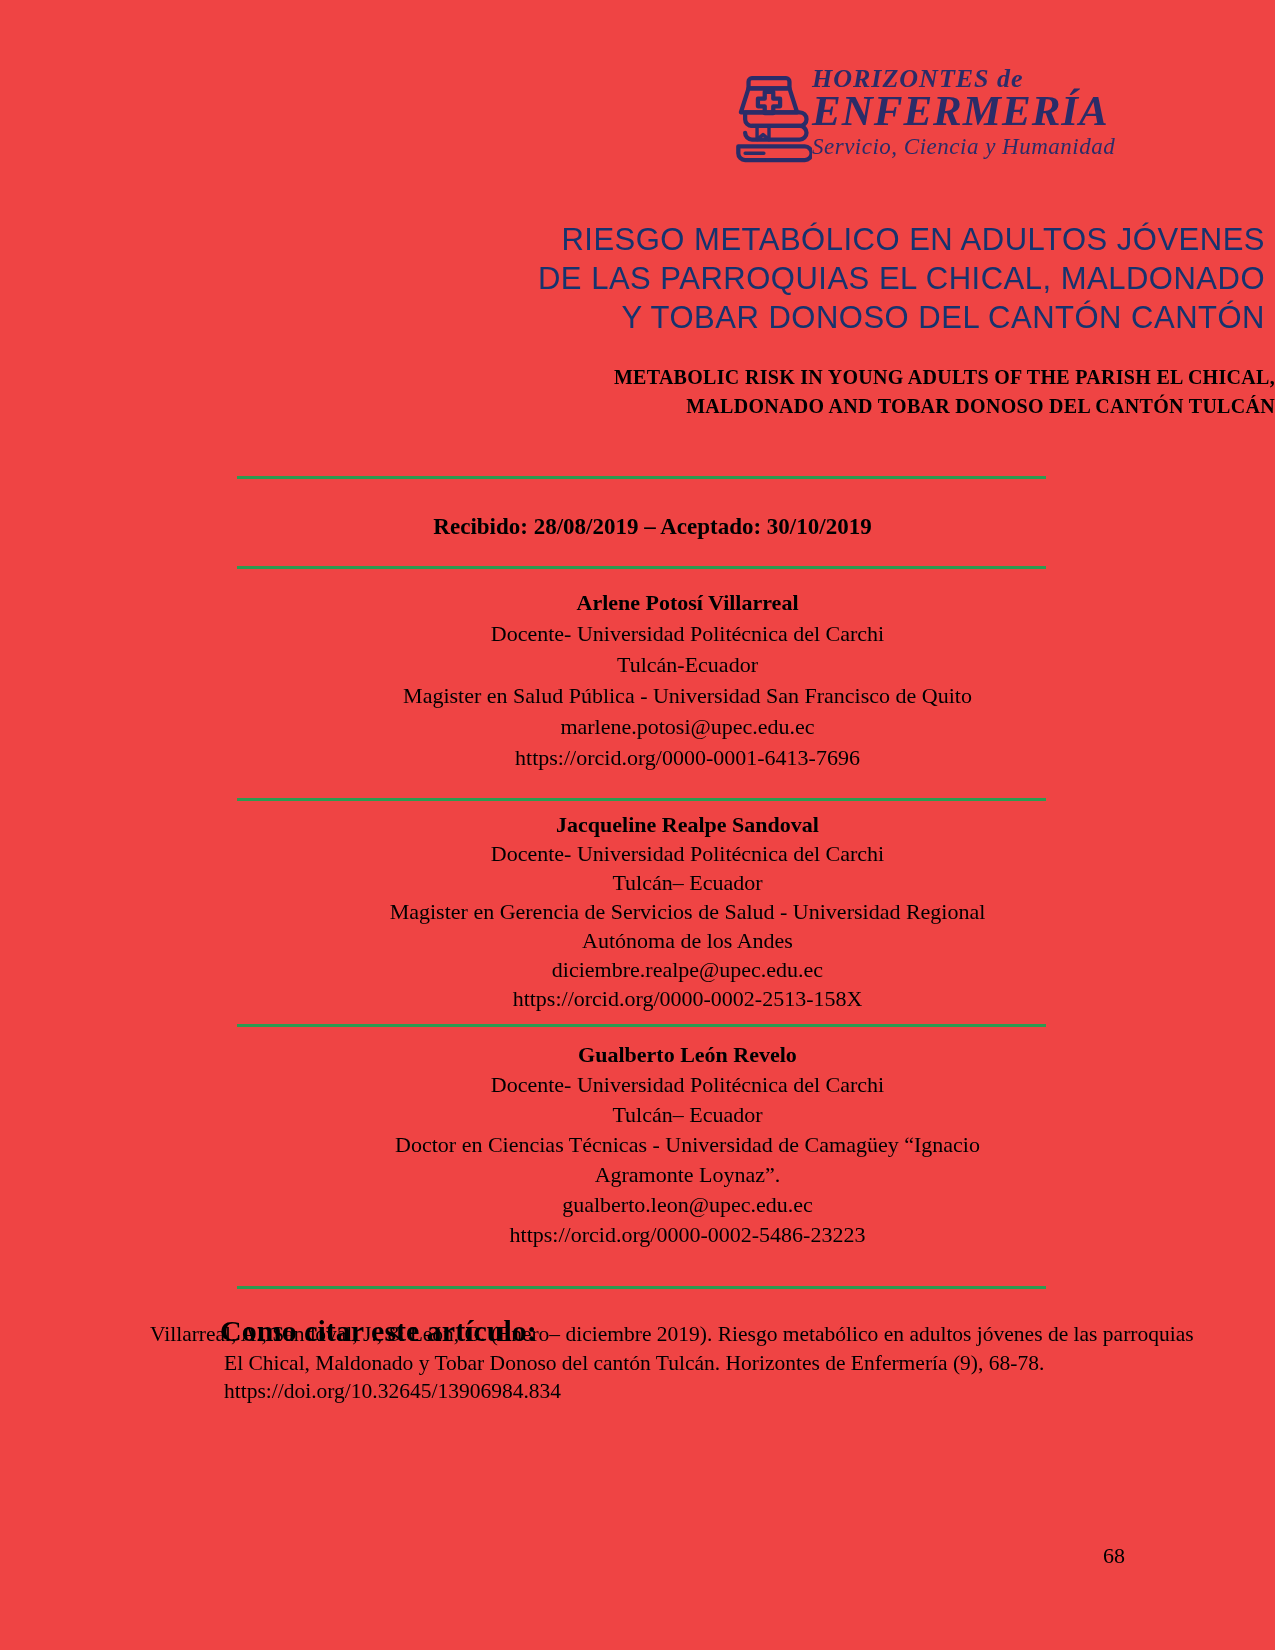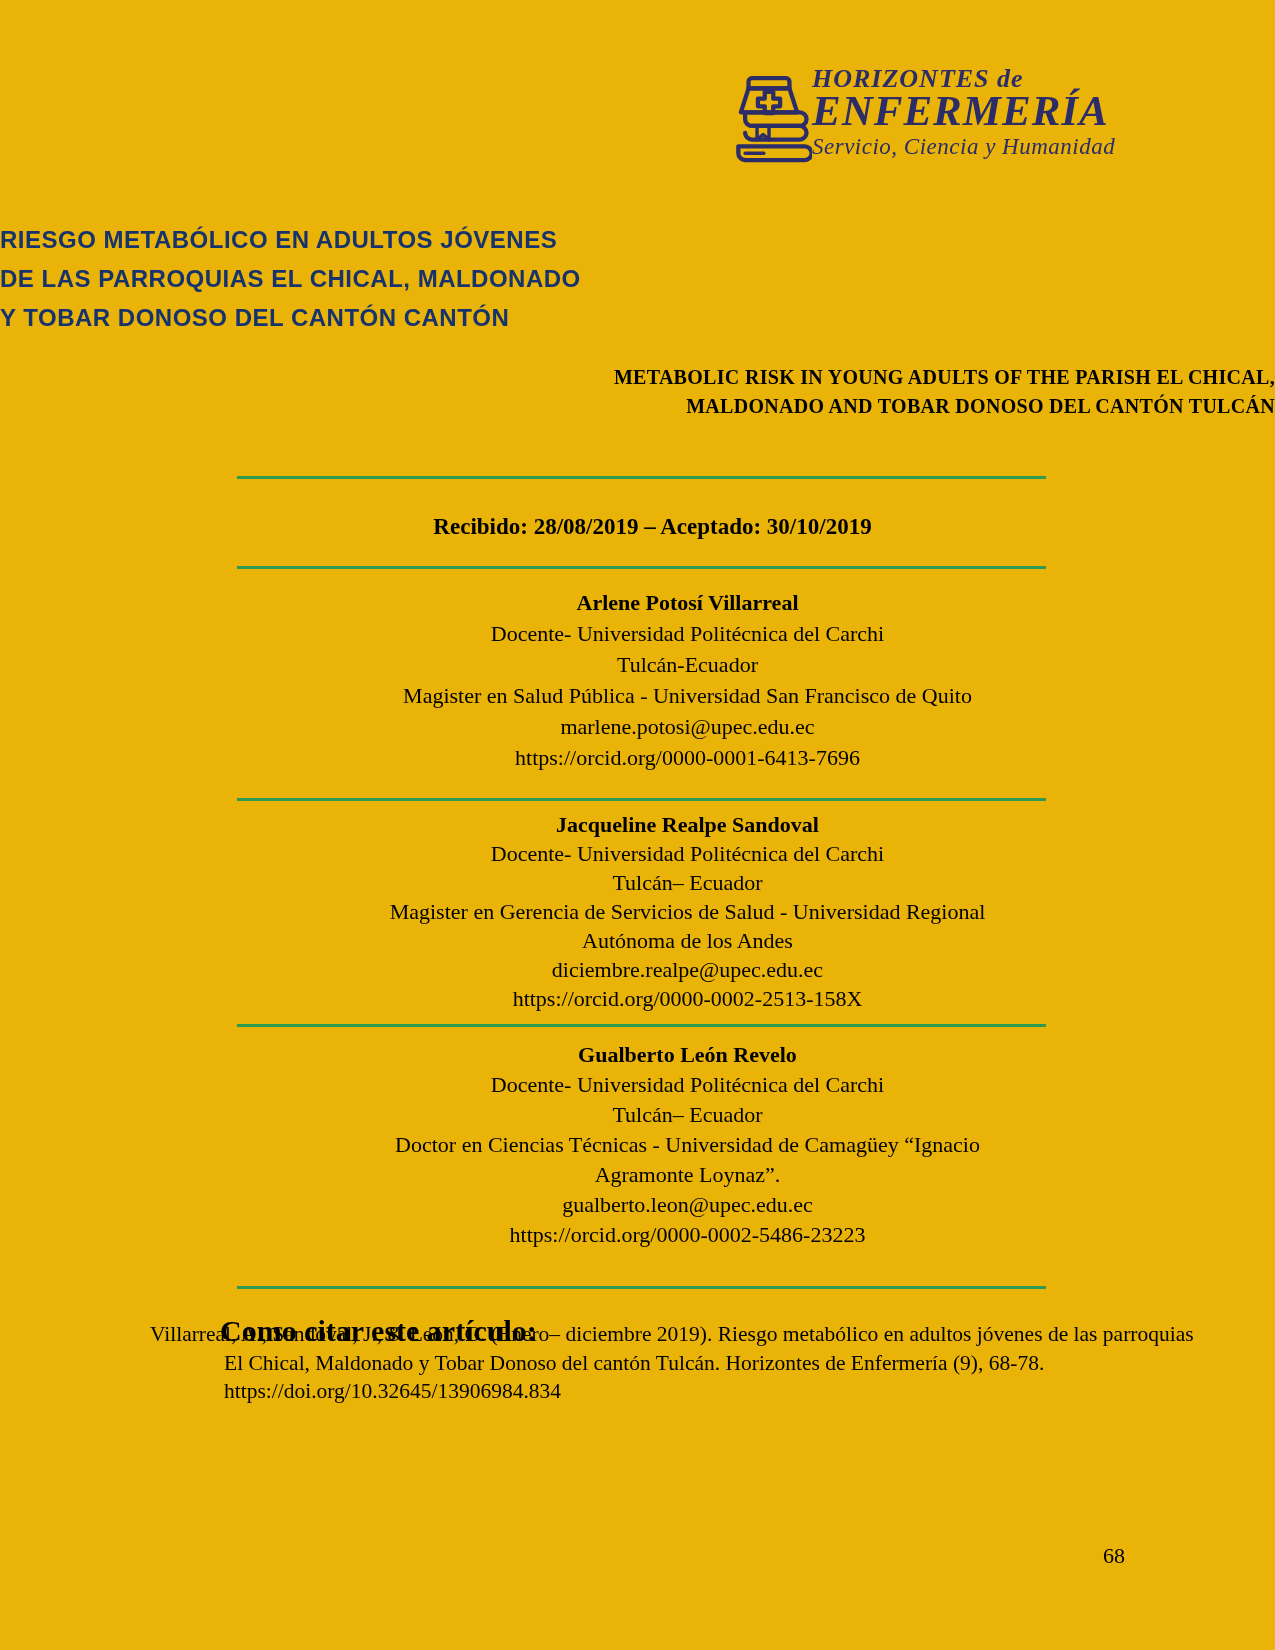--- a/index.html
+++ b/index.html
@@ -6,38 +6,38 @@
     --navy:#2b2c68;
     --title-blue:#16336e;
     --green:#2d9b51;
     --ink:#111111;
   }
   html,body{margin:0;padding:0;background:#e8e8e8;}
   .page{
     position:relative;
     width:1275px;height:1650px;
     margin:0 auto;
-    background:#eab308;
+    background:#ef4444;
     overflow:hidden;
     font-family:"Liberation Serif", serif;
     color:var(--ink);
   }
   
   .logo{position:absolute;top:62px;left:700px;width:450px;height:115px;}
   .logo-icon{position:absolute;left:26px;top:6px;width:86px;height:104px;}
   .logo-text{position:absolute;left:112px;top:2px;color:var(--navy);font-style:italic;white-space:nowrap;}
   .logo-top{font-size:26px;font-weight:bold;letter-spacing:1px;line-height:30px;}
   .logo-main{font-size:43px;font-weight:bold;letter-spacing:1px;line-height:40px;margin-top:-3px;}
   .logo-tagline{font-size:23px;line-height:26px;margin-top:3px;letter-spacing:0.5px;}
   
   .article-title{
     position:absolute;top:220px;left:0;right:10px;
-    text-align:left;
+    text-align:right;
     font-family:"Liberation Sans", sans-serif;
-    font-weight:bold;font-size:24px;line-height:39px;
+    font-weight:normal;font-size:31px;line-height:39px;
     color:var(--title-blue);
     letter-spacing:0.5px;
   }
   .article-title-en{
     position:absolute;top:363px;left:0;right:0;
     text-align:right;
     font-weight:bold;font-size:20px;line-height:29px;
     color:#000000;letter-spacing:0.3px;
   }
   

